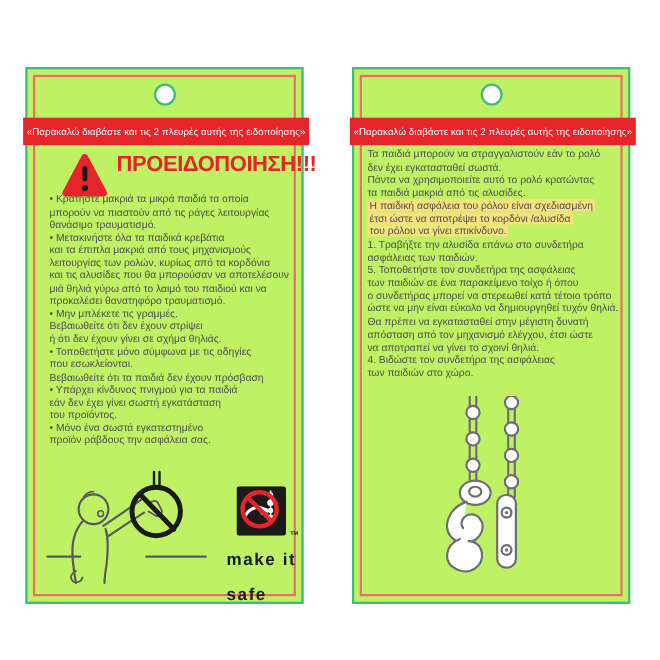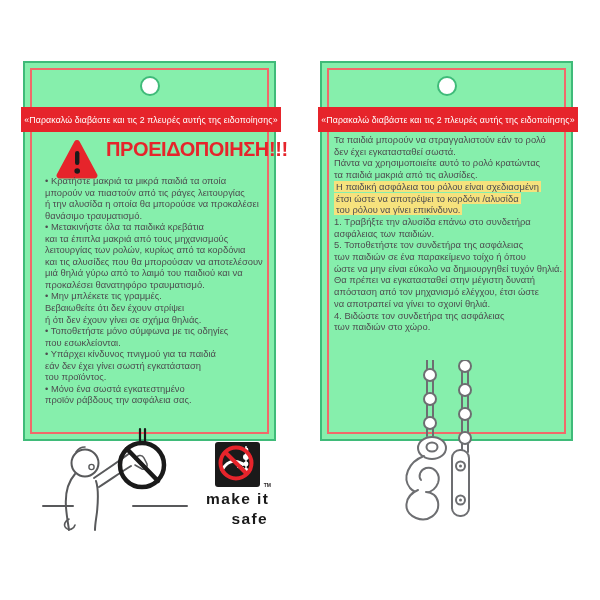--- a/index.html
+++ b/index.html
@@ -2,22 +2,22 @@
 <html><head>
 <meta charset="utf-8">
 <style>
   html,body{margin:0;padding:0;}
   body{
     width:600px;height:600px;position:relative;background:#ffffff;
     font-family:"Liberation Sans","DejaVu Sans",sans-serif;
     -webkit-font-smoothing:antialiased;overflow:hidden;
   }
   .tag{
-    position:absolute;top:61px;width:253px;height:380px;
-    border:2px solid #3fbb79;background:#86efac;box-sizing:border-box;
+    position:absolute;top:61px;width:253px;height:488px;
+    border:2px solid #3fbb79;background:#bef264;box-sizing:border-box;
   }
   #tag-left{left:23px;}
   #tag-right{left:320px;}
   .inner-frame{
     position:absolute;left:5px;right:5px;top:5px;bottom:5px;
     border:2px solid #f1696a;pointer-events:none;
   }
   .hole{
     position:absolute;top:13px;left:50%;transform:translateX(-50%);
     width:16px;height:16px;border-radius:50%;border:2px solid #3fbb79;background:#fff;
@@ -38,22 +38,22 @@
     font-size:9.4px;line-height:11.55px;color:#4d4d4f;
   }
   #tag-right .body-lines{top:71px;left:12px;line-height:11.7px;}
   .ln{white-space:nowrap;}
   .hl{background:#f6e27d;padding:0 2px;text-align:center;}
   .child-illustration{position:absolute;left:14px;top:363px;}
   .mis-logo{position:absolute;left:181px;top:379px;width:62px;}
   .mis-square{position:relative;width:45px;height:45px;margin-left:9px;}
   .mis-tm{position:absolute;right:3px;top:419px;font-size:5px;color:#231f20;font-weight:bold;}
   .mis-text{
-    text-align:right;color:#1a1a1a;font-weight:bold;font-size:15.5px;line-height:15.5px;
-    letter-spacing:1.4px;margin-top:4px;white-space:nowrap;
+    text-align:left;color:#1a1a1a;font-weight:bold;font-size:15.5px;line-height:15.5px;
+    letter-spacing:1.4px;margin-top:15px;white-space:nowrap;
   }
   .tensioner-illustration{position:absolute;left:72px;top:297px;}
 </style>
 </head>
 <body>
 
 <div class="tag" id="tag-left">
   <div class="inner-frame"></div>
   <div class="hole"></div>
   <div class="banner">
@@ -67,33 +67,33 @@
         <rect x="20" y="13" width="4.4" height="14" rx="2.2" fill="#1a1a1a"></rect>
         <circle cx="22.2" cy="33" r="2.8" fill="#1a1a1a"></circle>
       </svg>
     </span>
     <span class="warn-title">ΠΡΟΕΙΔΟΠΟΙΗΣΗ!!!</span>
   </div>
 
   <div class="body-lines">
       <div class="ln">• Κρατήστε μακριά τα μικρά παιδιά τα οποία</div>
       <div class="ln">μπορούν να πιαστούν από τις ράγες λειτουργίας</div>
-      <div class="ln">ή την αλυσίδα η οποία θα μπορούσε να προκαλέσει</div>
       <div class="ln">θανάσιμο τραυματισμό.</div>
       <div class="ln">• Μετακινήστε όλα τα παιδικά κρεβάτια</div>
       <div class="ln">και τα έπιπλα μακριά από τους μηχανισμούς</div>
       <div class="ln">λειτουργίας των ρολών, κυρίως από τα κορδόνια</div>
       <div class="ln">και τις αλυσίδες που θα μπορούσαν να αποτελέσουν</div>
       <div class="ln">μιά θηλιά γύρω από το λαιμό του παιδιού και να</div>
       <div class="ln">προκαλέσει  θανατηφόρο τραυματισμό.</div>
       <div class="ln">• Μην μπλέκετε τις γραμμές.</div>
       <div class="ln">Βεβαιωθείτε ότι δεν έχουν στρίψει</div>
       <div class="ln">ή ότι δεν έχουν γίνει σε σχήμα θηλιάς.</div>
       <div class="ln">• Τοποθετήστε μόνο σύμφωνα με τις οδηγίες</div>
       <div class="ln">που εσωκλείονται.</div>
+      <div class="ln">Βεβαιωθείτε ότι τα παιδιά δεν έχουν πρόσβαση</div>
       <div class="ln">• Υπάρχει κίνδυνος πνιγμού για τα παιδιά</div>
       <div class="ln">εάν δεν έχει γίνει σωστή εγκατάσταση</div>
       <div class="ln">του προϊόντος.</div>
       <div class="ln">• Μόνο ένα σωστά εγκατεστημένο</div>
       <div class="ln">προϊόν ράβδους την ασφάλεια σας.</div>
     </div>
 
   <div class="child-illustration">
     <svg width="152" height="114" viewBox="0 0 152 114" fill="none" stroke="#58595b" stroke-width="2" stroke-linecap="round">
 
@@ -157,20 +157,21 @@
       <div class="ln">δεν έχει εγκατασταθεί σωστά.</div>
       <div class="ln">Πάντα να χρησιμοποιείτε αυτό το ρολό κρατώντας</div>
       <div class="ln">τα παιδιά μακριά από τις αλυσίδες.</div>
       <div class="ln"><span class="hl">Η παιδική ασφάλεια του ρόλου είναι σχεδιασμένη</span></div>
       <div class="ln"><span class="hl">έτσι ώστε να αποτρέψει το κορδόνι /αλυσίδα</span></div>
       <div class="ln"><span class="hl">του ρόλου να γίνει επικίνδυνο.</span></div>
       <div class="ln">1.   Τραβήξτε την αλυσίδα επάνω στο συνδετήρα</div>
       <div class="ln">ασφάλειας των παιδιών.</div>
       <div class="ln">5.   Τοποθετήστε τον συνδετήρα της ασφάλειας</div>
       <div class="ln">των παιδιών σε ένα παρακείμενο τοίχο ή όπου</div>
+      <div class="ln">ο συνδετήρας μπορεί να στερεωθεί κατά τέτοιο τρόπο</div>
       <div class="ln">ώστε να μην είναι εύκολο να δημιουργηθεί τυχόν θηλιά.</div>
       <div class="ln">Θα πρέπει να εγκατασταθεί στην μέγιστη δυνατή</div>
       <div class="ln">απόσταση από τον μηχανισμό ελέγχου, έτσι ώστε</div>
       <div class="ln">να αποτραπεί να γίνει το σχοινί θηλιά.</div>
       <div class="ln">4.   Βιδώστε τον συνδετήρα της ασφάλειας</div>
       <div class="ln"> των παιδιών στο χώρο.</div>
     </div>
 
   <div class="tensioner-illustration">
     <svg width="104" height="164" viewBox="0 0 104 164" fill="none" stroke="#6d6e71" stroke-width="2" stroke-linecap="round">

